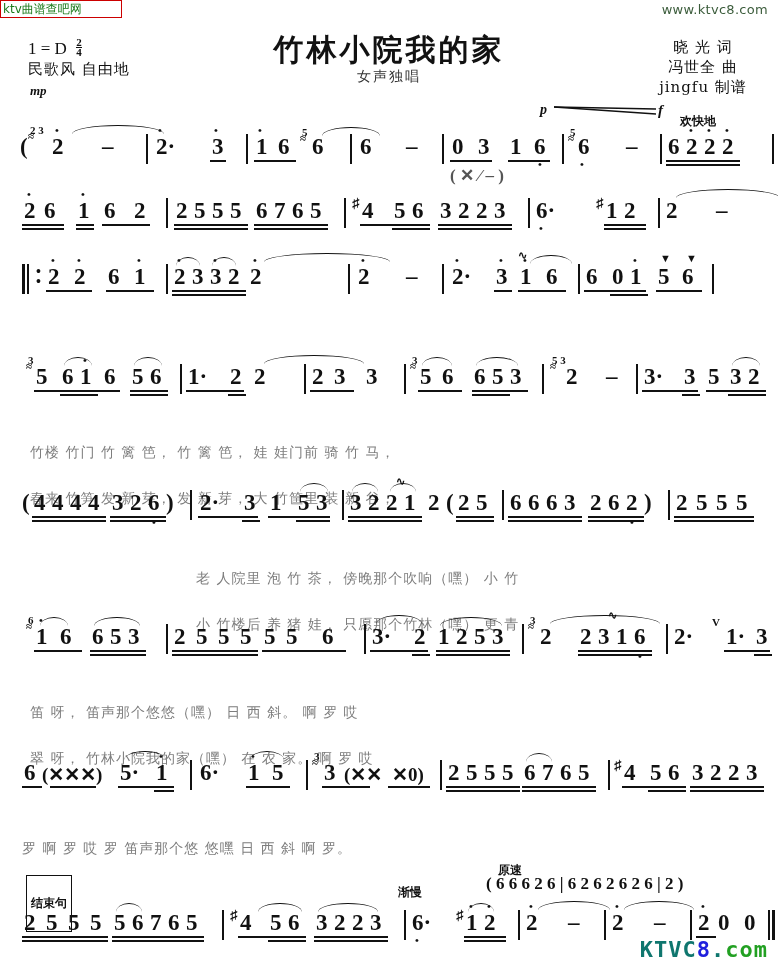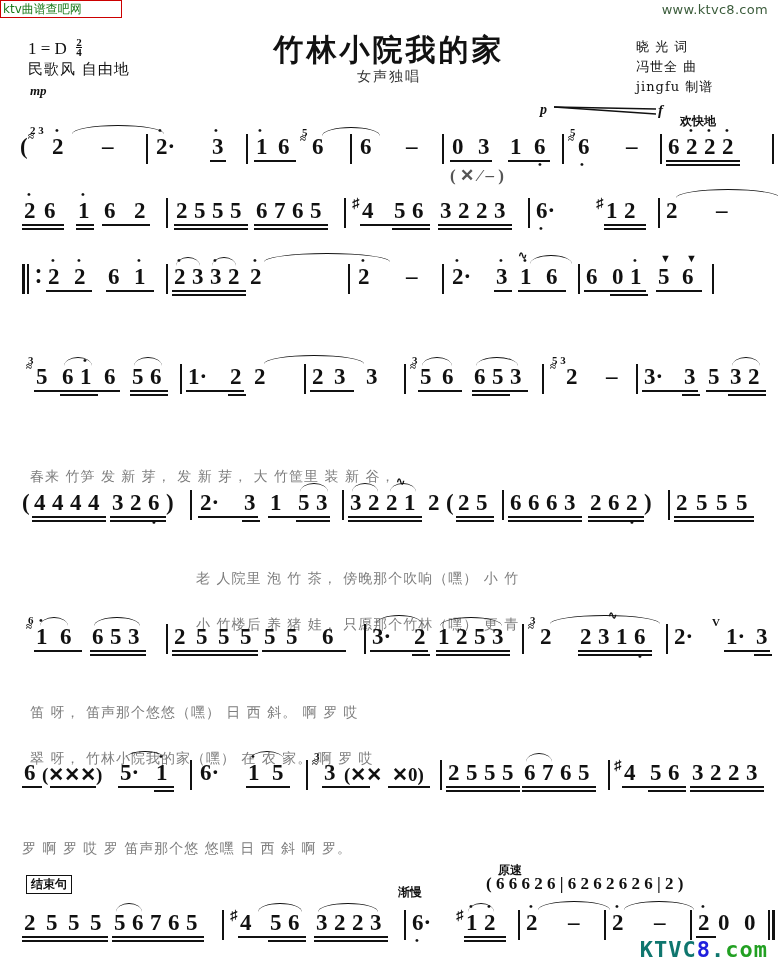--- a/index.html
+++ b/index.html
@@ -38,22 +38,22 @@
   #key-sig .meter{display:inline-block;vertical-align:-2px;margin-left:5px;
     font-size:11px;line-height:9px;text-align:center;font-weight:bold;}
   #key-sig .meter span{display:block;}
   #key-sig .meter .den{border-top:1.4px solid #111;}
   #style-mark{
     left:28px;top:60px;font-family:"DejaVu Serif",serif;font-size:15px;
     letter-spacing:1px;
   }
   #mp-mark{left:30px;top:83px;font-size:13px;font-style:italic;font-weight:bold;}
   .credit{
-    right:32px;font-family:"DejaVu Serif",serif;font-size:13px;
-    letter-spacing:1px;white-space:nowrap;text-align:left;width:110px;
+    right:20px;font-family:"DejaVu Serif",serif;font-size:15px;
+    letter-spacing:1px;white-space:nowrap;text-align:center;width:110px;
   }
   #cred0{top:38px;} #cred1{top:58px;} #cred2{top:78px;}
   #dyn-block{left:540px;top:100px;width:200px;height:22px;}
   #dyn-p{left:0;top:2px;font-size:14px;font-style:italic;font-weight:bold;}
   #dyn-f{left:118px;top:2px;font-size:15px;font-style:italic;font-weight:bold;}
   #dyn-hair{left:14px;top:5px;width:102px;height:12px;}
   #dyn-text{left:140px;top:13px;font-family:"DejaVu Serif",serif;font-size:12px;
     font-weight:bold;white-space:nowrap;}
   
   .system{left:0;width:778px;}
@@ -351,20 +351,23 @@
     <span class="nt" style="left:644px;">3·</span>
     <span class="nt" style="left:684px;">3</span>
     <div class="beam" style="left:642px;bottom:6px;width:56px;"></div>
     <div class="beam" style="left:682px;bottom:2px;width:18px;"></div>
     <span class="nt" style="left:708px;">5</span>
     <span class="nt" style="left:730px;">3</span>
       <span class="nt" style="left:748px;">2</span>
     <div class="slur" style="left:732px;bottom:32px;width:28px;"></div>
     <div class="beam" style="left:706px;bottom:6px;width:60px;"></div>
     <div class="beam" style="left:728px;bottom:2px;width:38px;"></div>
+  </div>
+  <div class="lyric" style="top:46px;">
+    <span class="ly" style="left:30px;">竹楼 竹门 竹 篱  笆，  竹 篱  笆，   娃 娃门前 骑 竹 马，</span>
   </div>
   <div class="lyric" style="top:70px;">
     <span class="ly" style="left:30px;">春来 竹笋 发 新  芽，  发 新  芽，   大 竹筐里 装 新 谷，</span>
   </div>
 </div>
 
 <div class="abs system" style="top:478px;height:52px;">
   <div class="notes">
     <span class="paren" style="left:22px;">(</span>
     <span class="nt" style="left:34px;">4</span>
@@ -559,21 +562,21 @@
     <span class="nt" style="left:728px;">2</span>
       <span class="nt" style="left:746px;">3</span>
     <div class="beam" style="left:690px;bottom:6px;width:74px;"></div>
     <div class="beam" style="left:690px;bottom:2px;width:74px;"></div>
   </div>
   <div class="lyric" style="top:46px;">
     <span class="ly" style="left:22px;">罗   啊  罗 哎  罗      笛声那个悠 悠嘿 日  西   斜 啊 罗。</span>
   </div>
 </div>
 
-<div class="abs" style="left:26px;top:875px;border:1px solid #111;padding:0 4px;
+<div class="abs" style="left:26px;top:875px;border:1px solid #111;padding:19px 4px;
      font-family:'DejaVu Serif',serif;font-size:12px;font-weight:bold;">结束句</div>
 <div class="abs" style="left:398px;top:884px;font-family:'DejaVu Serif',serif;font-size:12px;font-weight:bold;">渐慢</div>
 <div class="abs" style="left:498px;top:862px;font-family:'DejaVu Serif',serif;font-size:12px;font-weight:bold;">原速</div>
 <div class="abs" style="left:486px;top:874px;font-family:'Liberation Serif',serif;font-size:17px;font-weight:bold;">( 6 6 6 2 6 | 6 2 6 2 6 2 6 | 2 )</div>
 
 <div class="abs system" style="top:898px;height:52px;">
   <div class="notes">
     <span class="nt" style="left:24px;">2</span>
       <span class="nt" style="left:46px;">5</span>
     <span class="nt" style="left:68px;">5</span>

